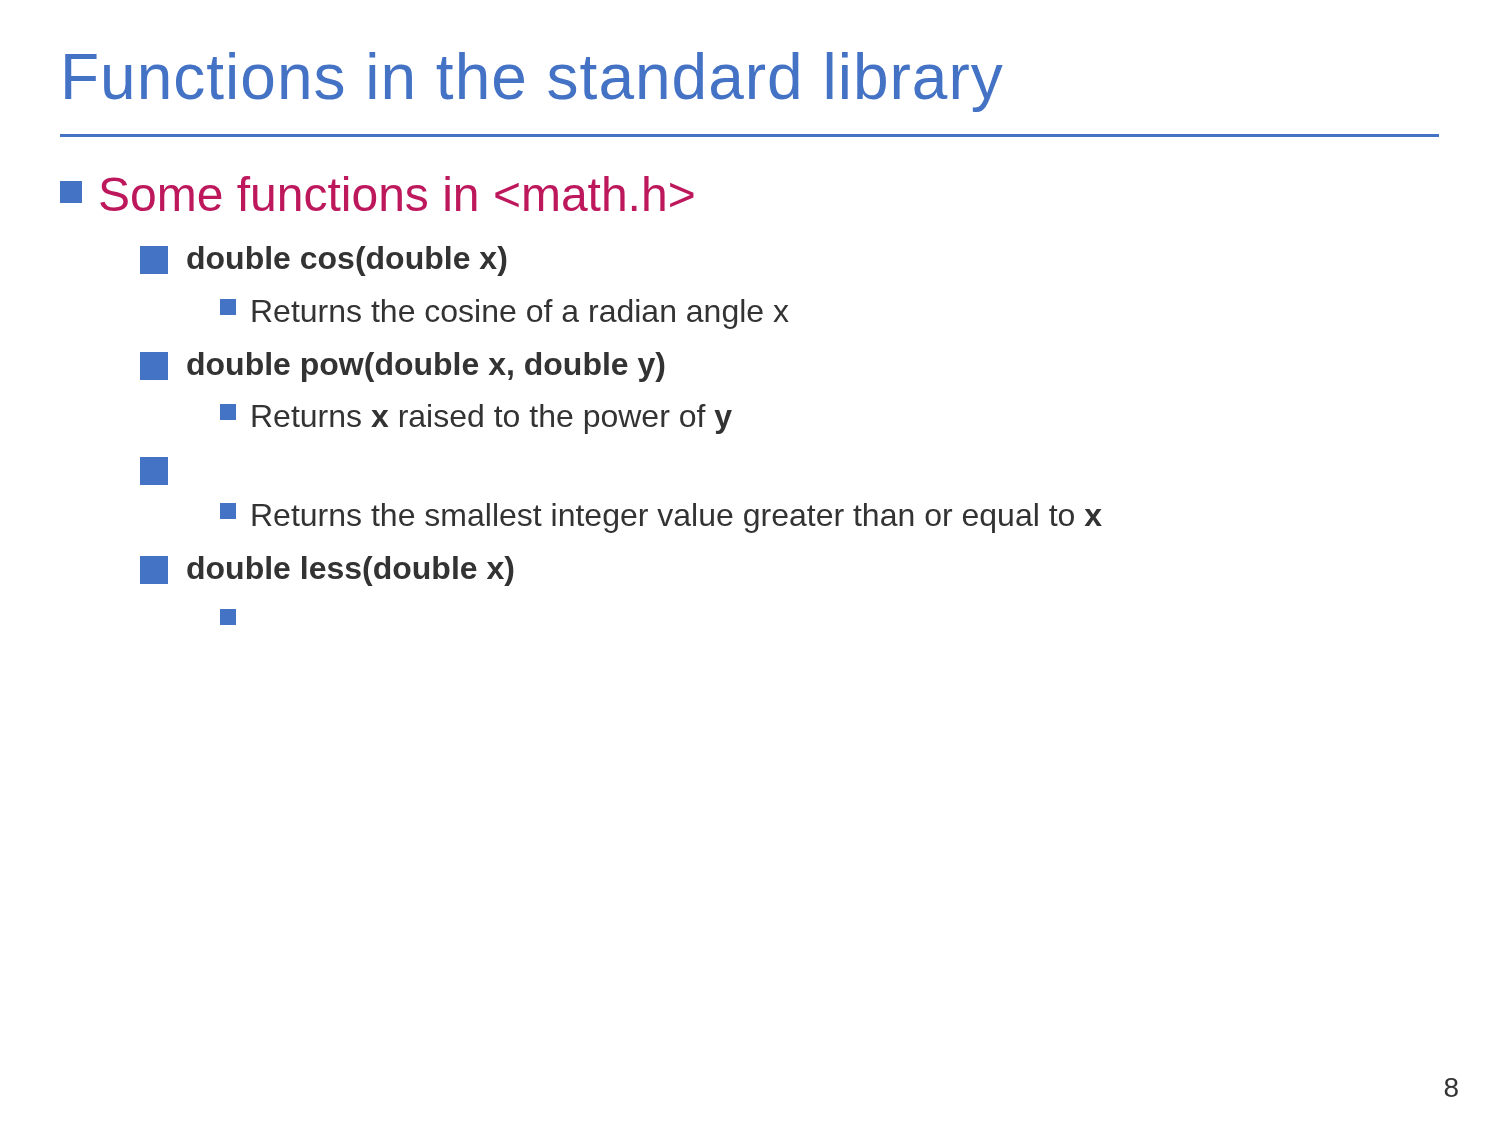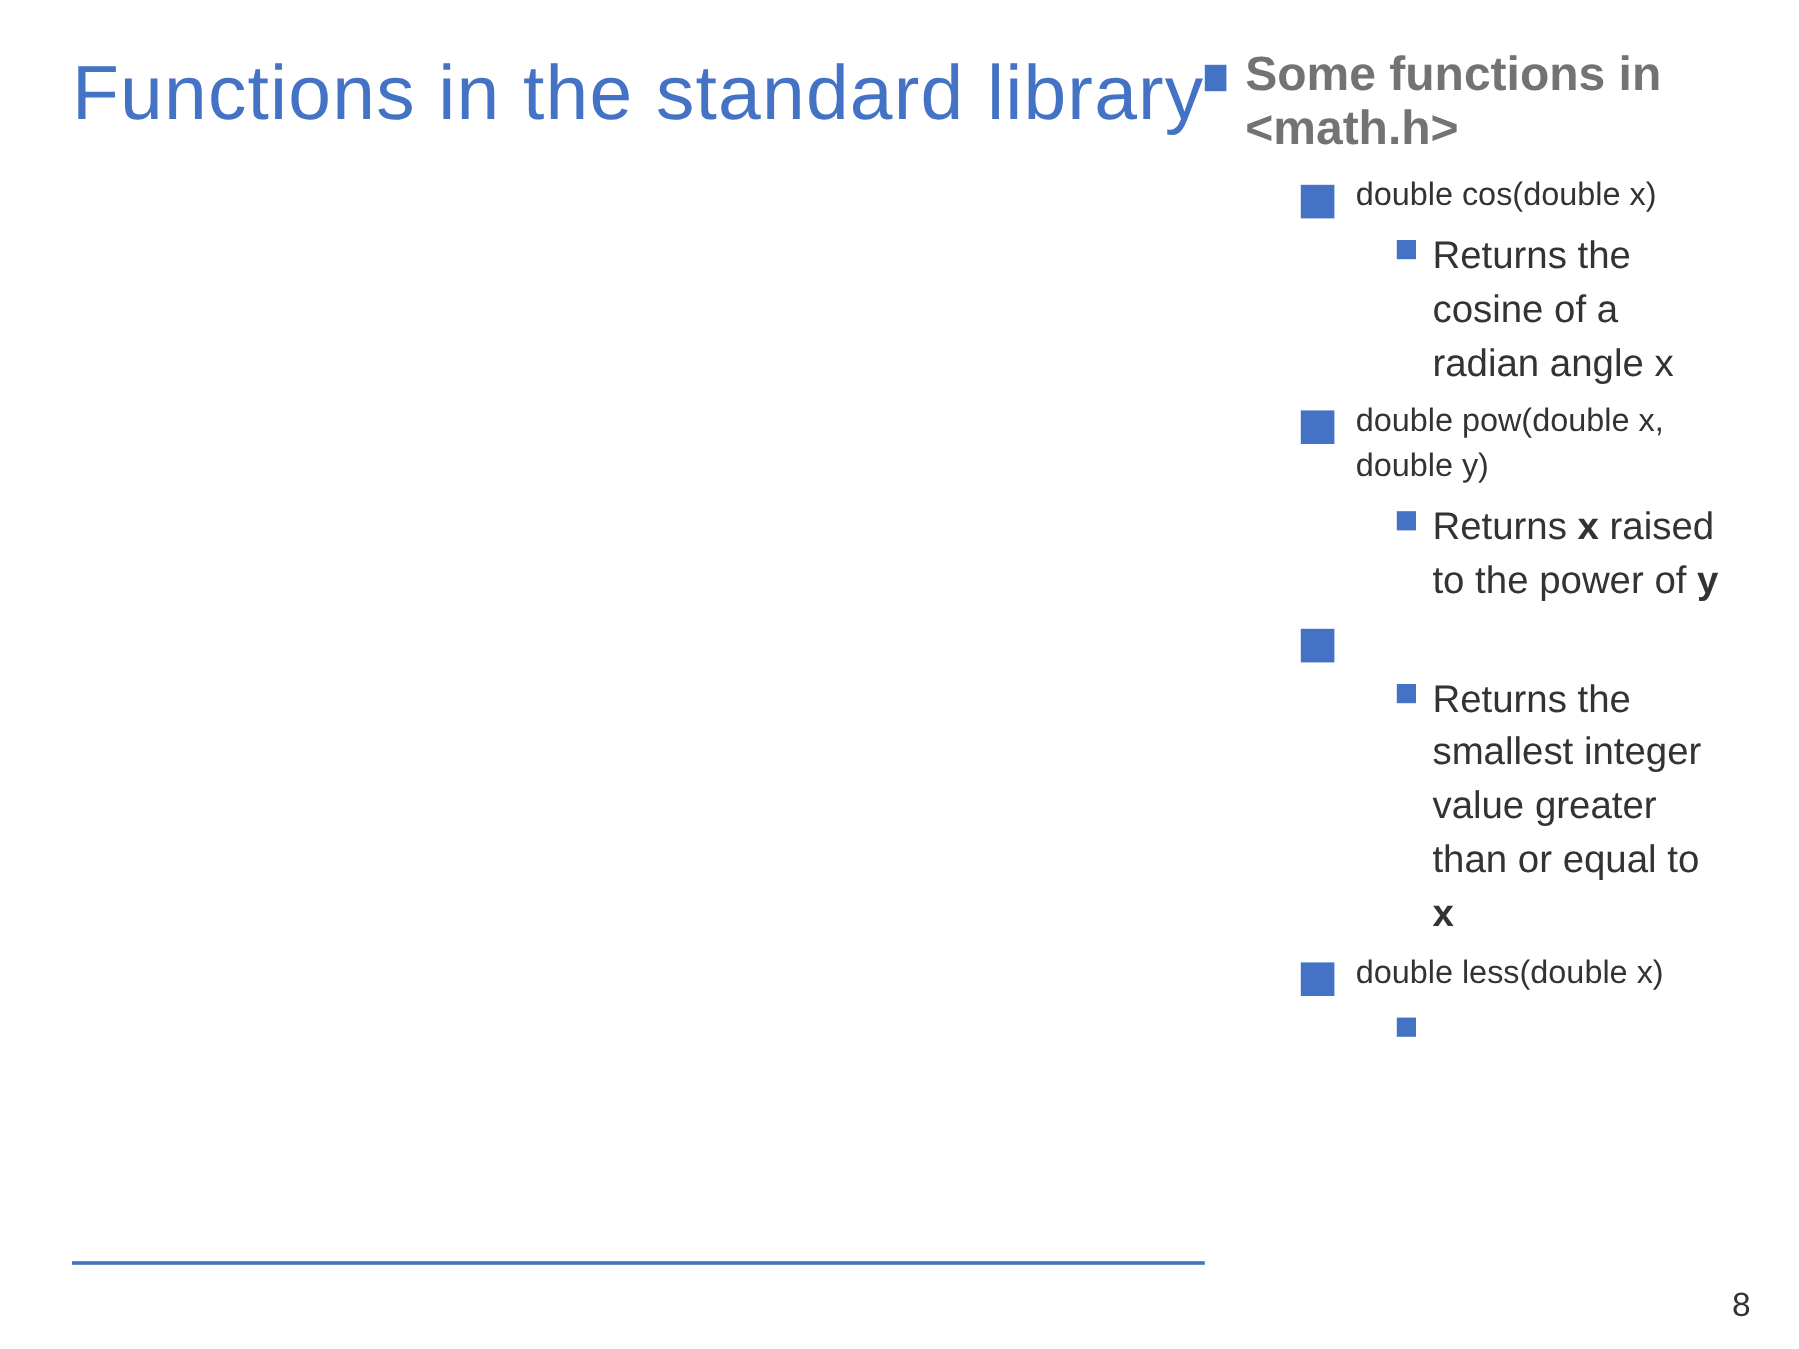--- a/index.html
+++ b/index.html
@@ -11,21 +11,21 @@
       font-family: 'Segoe UI', Arial, sans-serif;
       overflow: hidden;
     }
 
     .slide {
       width: 1499px;
       height: 1124px;
       background: #ffffff;
       padding: 40px 60px 40px 60px;
       display: flex;
-      flex-direction: row;
+      flex-direction: column;
     }
 
     .title {
       color: #4472C4;
       font-size: 64px;
       font-weight: 300;
       letter-spacing: 1px;
       padding-bottom: 20px;
       border-bottom: 3px solid #4472C4;
       margin-bottom: 30px;
@@ -52,23 +52,23 @@
       width: 28px;
       height: 28px;
       background: #4472C4;
       min-width: 28px;
       min-height: 28px;
       margin-right: 18px;
       margin-top: 10px;
     }
 
     .l1-text {
-      font-size: 40px;
-      color: #737373;
-      font-weight: 700;
+      font-size: 48px;
+      color: #be185d;
+      font-weight: 400;
     }
 
     
     .l2 {
       display: flex;
       align-items: flex-start;
       margin-left: 80px;
       margin-bottom: 4px;
       font-size: 36px;
     }
@@ -78,23 +78,23 @@
       width: 18px;
       height: 18px;
       background: #4472C4;
       min-width: 18px;
       min-height: 18px;
       margin-right: 16px;
       margin-top: 10px;
     }
 
     .l2-text {
-      font-size: 27px;
+      font-size: 32px;
       color: #333333;
-      font-weight: 400;
+      font-weight: 700;
       line-height: 1.4;
     }
 
     
     .l3 {
       display: flex;
       align-items: flex-start;
       margin-left: 160px;
       margin-bottom: 4px;
     }

